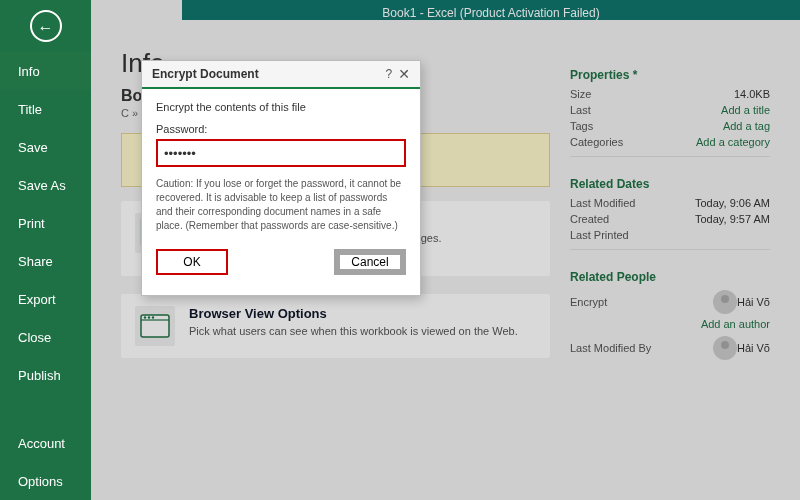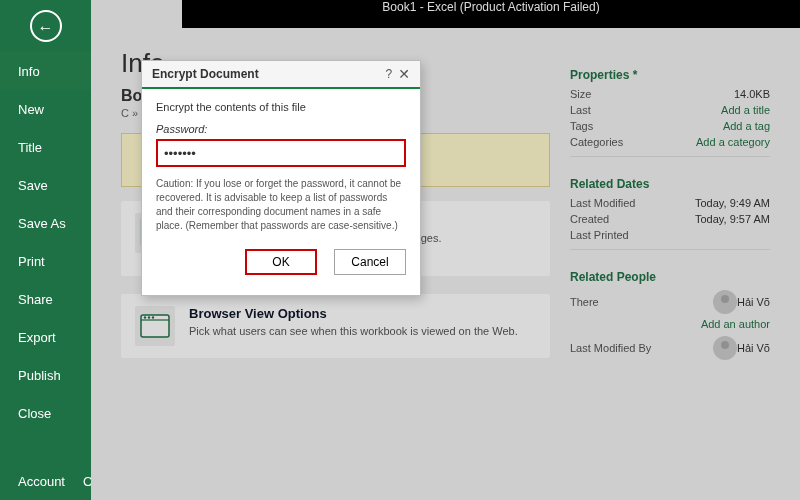--- a/index.html
+++ b/index.html
@@ -44,33 +44,33 @@
       display: flex;
       align-items: center;
       padding-left: 18px;
       color: white;
       font-size: 13px;
       cursor: pointer;
     }
     .sidebar-item.active { background: #217346; }
     .sidebar-bottom {
       display: flex;
-      flex-direction: row;
+      flex-direction: column;
     }
 
     
     .title-bar {
       position: absolute;
       top: 0;
       left: 91px;
       right: 0;
-      height: 28px;
-      background: #000000;
-      display: flex;
-      align-items: flex-start;
+      height: 20px;
+      background: #0f766e;
+      display: flex;
+      align-items: flex-end;
       justify-content: center;
       color: white;
       font-size: 12px;
     }
 
     
     .main {
       flex: 1;
       display: flex;
       flex-direction: column;
@@ -234,21 +234,20 @@
     }
     .dialog-desc {
       font-size: 11px;
       color: #333;
       margin-bottom: 10px;
     }
     .dialog-label {
       font-size: 11px;
       color: #333;
       margin-bottom: 4px;
-      font-style: italic;
     }
     .dialog-input-wrapper {
       border: 2px solid #c00;
       margin-bottom: 10px;
     }
     .dialog-input {
       width: 100%;
       height: 24px;
       border: none;
       padding: 2px 6px;
@@ -257,80 +256,77 @@
       color: #333;
     }
     .dialog-caution {
       font-size: 10px;
       color: #555;
       line-height: 1.4;
       margin-bottom: 12px;
     }
     .dialog-footer {
       display: flex;
-      justify-content: flex-end;
+      justify-content: space-between;
       gap: 17px;
       padding: 4px 0 8px;
     }
     .dialog-ok {
       width: 72px;
       height: 26px;
       background: white;
       border: 2px solid #c00;
       font-size: 12px;
       cursor: pointer;
       font-family: 'Segoe UI', Arial, sans-serif;
     }
     .dialog-cancel {
       width: 72px;
       height: 26px;
       background: white;
-      border: 1px solid #a3a3a3;
+      border: 6px solid #a3a3a3;
       font-size: 12px;
       cursor: pointer;
       font-family: 'Segoe UI', Arial, sans-serif;
     }
   </style>
 </head>
 <body>
 
 <div class="sidebar">
   <div class="sidebar-back">
     <div class="back-circle">←</div>
   </div>
   <div class="sidebar-nav">
     <div class="sidebar-item active">
       <span>Info</span>
     </div>
     <div class="sidebar-item">
-      <span>New</span>
-    </div>
-    <div class="sidebar-item">
       <span>Title</span>
     </div>
     <div class="sidebar-item">
       <span>Save</span>
     </div>
     <div class="sidebar-item">
       <span>Save As</span>
     </div>
     <div class="sidebar-item">
       <span>Print</span>
     </div>
     <div class="sidebar-item">
       <span>Share</span>
     </div>
     <div class="sidebar-item">
       <span>Export</span>
     </div>
     <div class="sidebar-item">
+      <span>Close</span>
+    </div>
+    <div class="sidebar-item">
       <span>Publish</span>
-    </div>
-    <div class="sidebar-item">
-      <span>Close</span>
     </div>
   </div>
   <div class="sidebar-bottom">
     <div class="sidebar-item">
       <span>Account</span>
     </div>
     <div class="sidebar-item">
       <span>Options</span>
     </div>
   </div>
@@ -400,34 +396,34 @@
         <span class="prop-value" style="color:#217346">Add a tag</span>
       </div>
       <div class="prop-row">
         <span class="prop-label">Categories</span>
         <span class="prop-value" style="color:#217346">Add a category</span>
       </div>
       <hr class="prop-divider">
       <div class="prop-section-title">Related Dates</div>
       <div class="prop-row">
         <span class="prop-label">Last Modified</span>
-        <span class="prop-value">Today, 9:49 AM</span>
+        <span class="prop-value">Today, 9:06 AM</span>
       </div>
       <div class="prop-row">
         <span class="prop-label">Created</span>
         <span class="prop-value">Today, 9:57 AM</span>
       </div>
       <div class="prop-row">
         <span class="prop-label">Last Printed</span>
         <span class="prop-value"></span>
       </div>
       <hr class="prop-divider">
       <div class="prop-section-title">Related People</div>
       <div class="prop-row" style="align-items:center;">
-        <span class="prop-label">There</span>
+        <span class="prop-label">Encrypt</span>
         <div class="avatar-row">
           <div class="avatar">
             <svg width="20" height="20" viewBox="0 0 20 20">
                 <circle cx="10" cy="7" r="4" fill="#aaa"></circle>
                 <ellipse cx="10" cy="17" rx="7" ry="4" fill="#ccc"></ellipse>
               </svg>
           </div>
           <span class="prop-value">Hải Võ</span>
         </div>
       </div>

